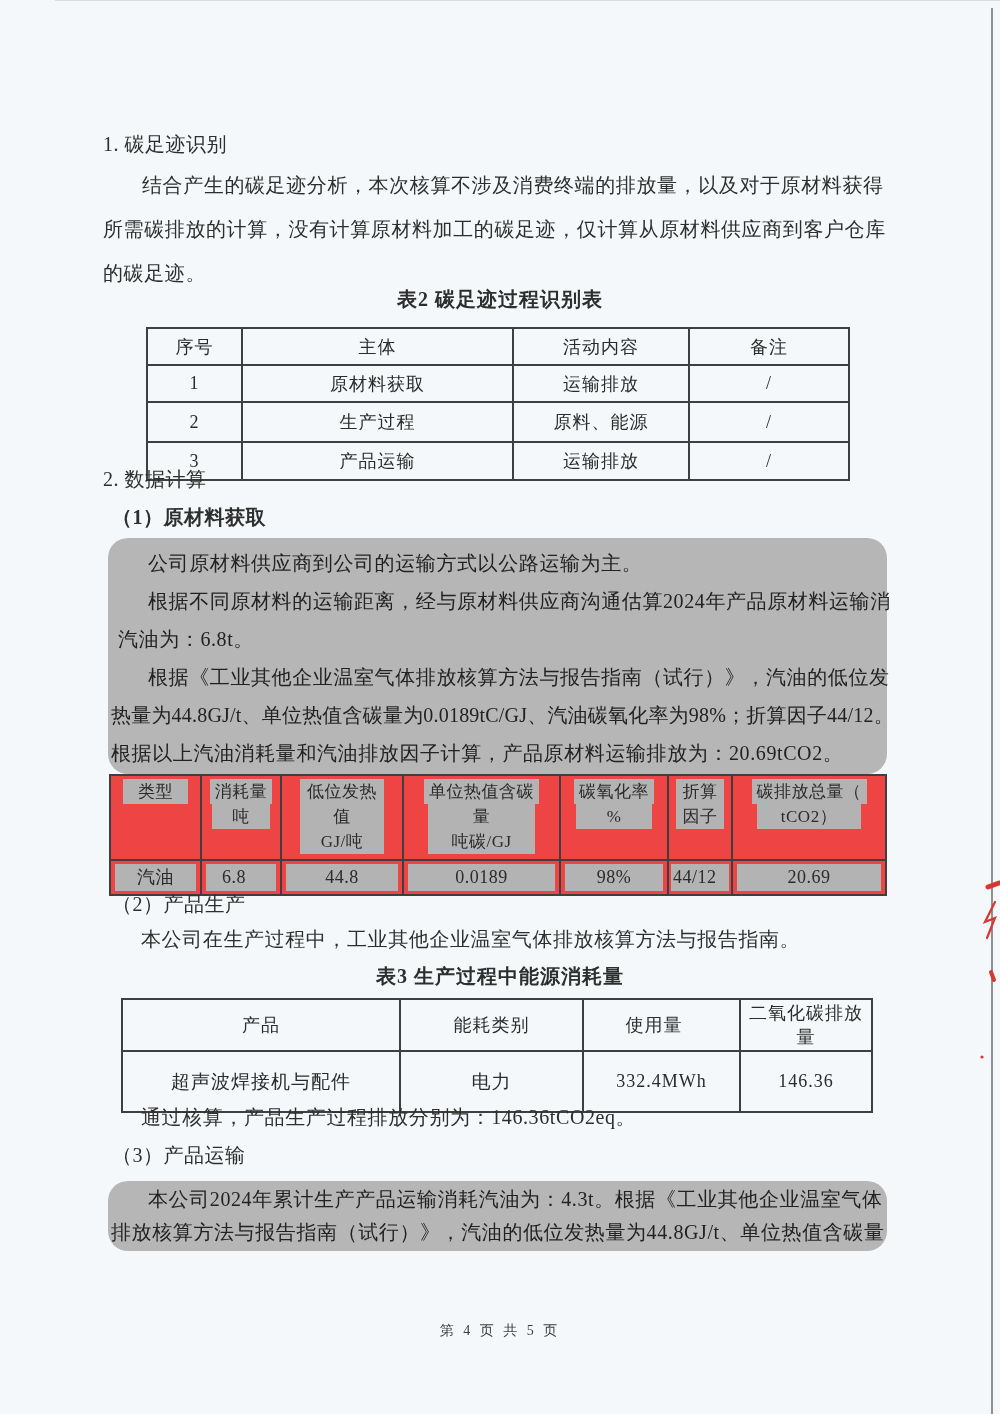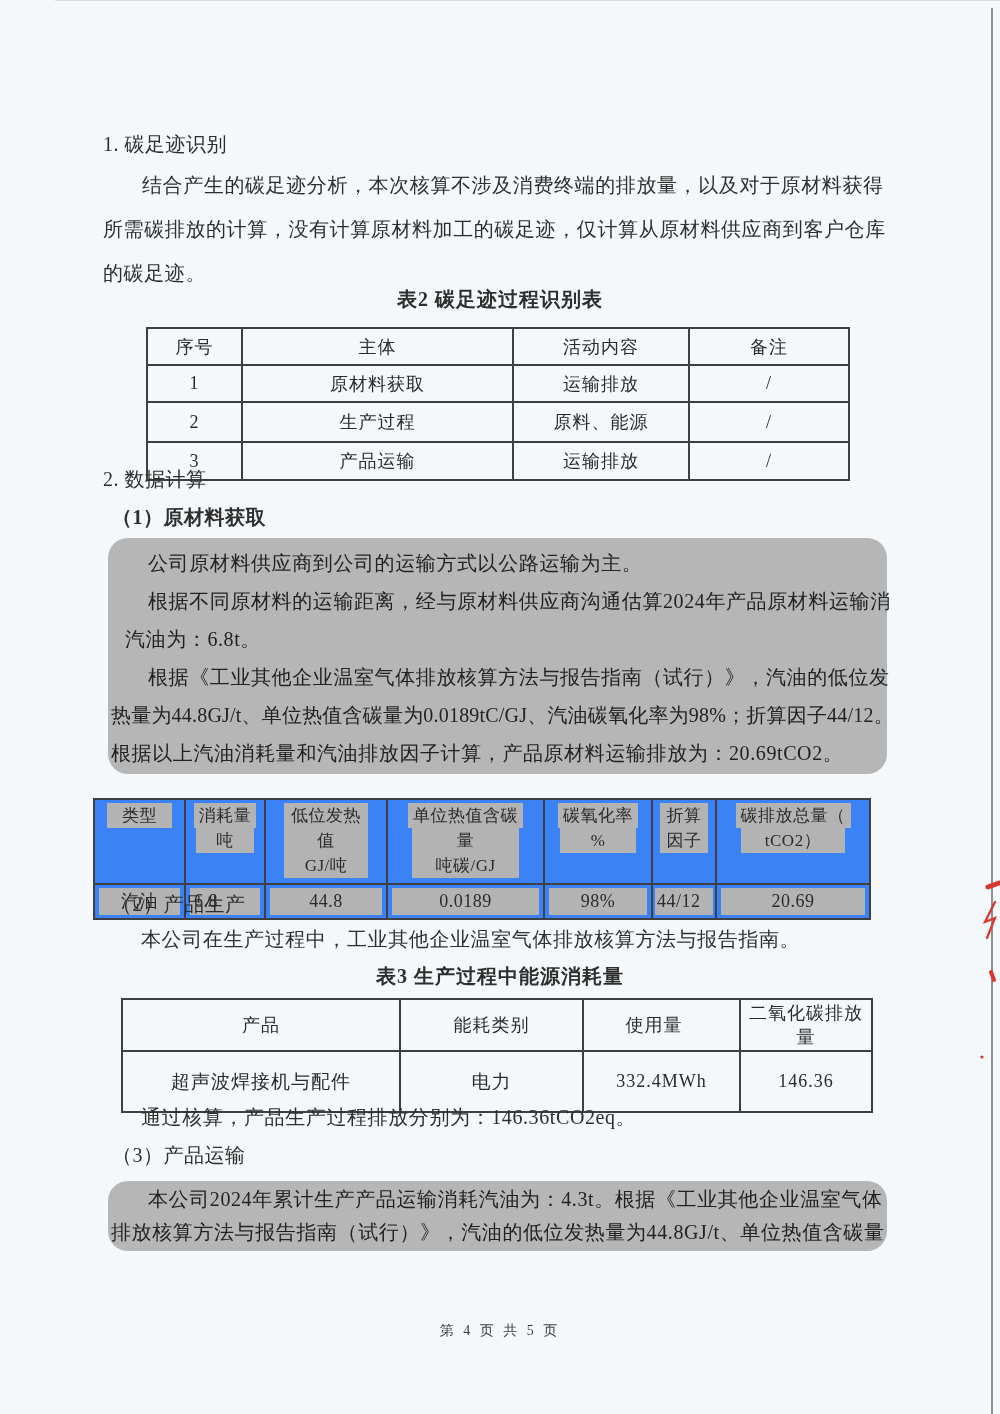--- a/index.html
+++ b/index.html
@@ -89,27 +89,27 @@
     </tr>
   </tbody>
     </table>
 
   <div class="abs heading" style="left:103px;top:466px;">2. 数据计算</div>
   <div class="abs heading" style="left:112px;top:504px;font-weight:bold;">（1）原材料获取</div>
 
   <div class="abs grayblock" style="left:108px;top:538px;width:779px;padding:6px 0 2px 0;line-height:38px;">
     <div class="bodyline indent" style="padding-left:37px;margin-left:3px;">公司原材料供应商到公司的运输方式以公路运输为主。</div>
     <div class="bodyline indent" style="padding-left:37px;margin-left:3px;">根据不同原材料的运输距离，经与原材料供应商沟通估算2024年产品原材料运输消</div>
-    <div class="bodyline" style="margin-left:17px;">汽油为：6.8t。</div>
+    <div class="bodyline" style="margin-left:10px;">汽油为：6.8t。</div>
     <div class="bodyline indent" style="padding-left:37px;margin-left:3px;">根据《工业其他企业温室气体排放核算方法与报告指南（试行）》，汽油的低位发</div>
     <div class="bodyline" style="margin-left:3px;letter-spacing:0.2px;">热量为44.8GJ/t、单位热值含碳量为0.0189tC/GJ、汽油碳氧化率为98%；折算因子44/12。</div>
     <div class="bodyline" style="margin-left:3px;">根据以上汽油消耗量和汽油排放因子计算，产品原材料运输排放为：20.69tCO2。</div>
   </div>
 
-  <table class="abs ft" style="left:93px;top:774px;width:776px;background:#3b82f6;margin-top:24px;">
+  <table class="abs ft" style="left:109px;top:774px;width:776px;background:#ef4444;">
     <colgroup>
         <col style="width:91px">
         <col style="width:80px">
         <col style="width:122px">
         <col style="width:157px">
         <col style="width:108px">
         <col style="width:64px">
         <col style="width:154px">
       </colgroup>
     <tbody>
@@ -142,21 +142,21 @@
       <td class="hdr-cell">
         <span class="hl-line">碳排放总量（</span><br>
         <span class="hl-line">tCO2）</span>
       </td>
     </tr>
     <tr>
       <td class="data-cell" style="height:33px;">
         <span class="hl-fill">汽油</span>
       </td>
       <td class="data-cell">
-        <span class="hl-fill" style="text-align:left;padding-left:4px;">6.8</span>
+        <span class="hl-fill" style="text-align:left;padding-left:16px;">6.8</span>
       </td>
       <td class="data-cell">
         <span class="hl-fill">44.8</span>
       </td>
       <td class="data-cell">
         <span class="hl-fill">0.0189</span>
       </td>
       <td class="data-cell">
         <span class="hl-fill">98%</span>
       </td>

